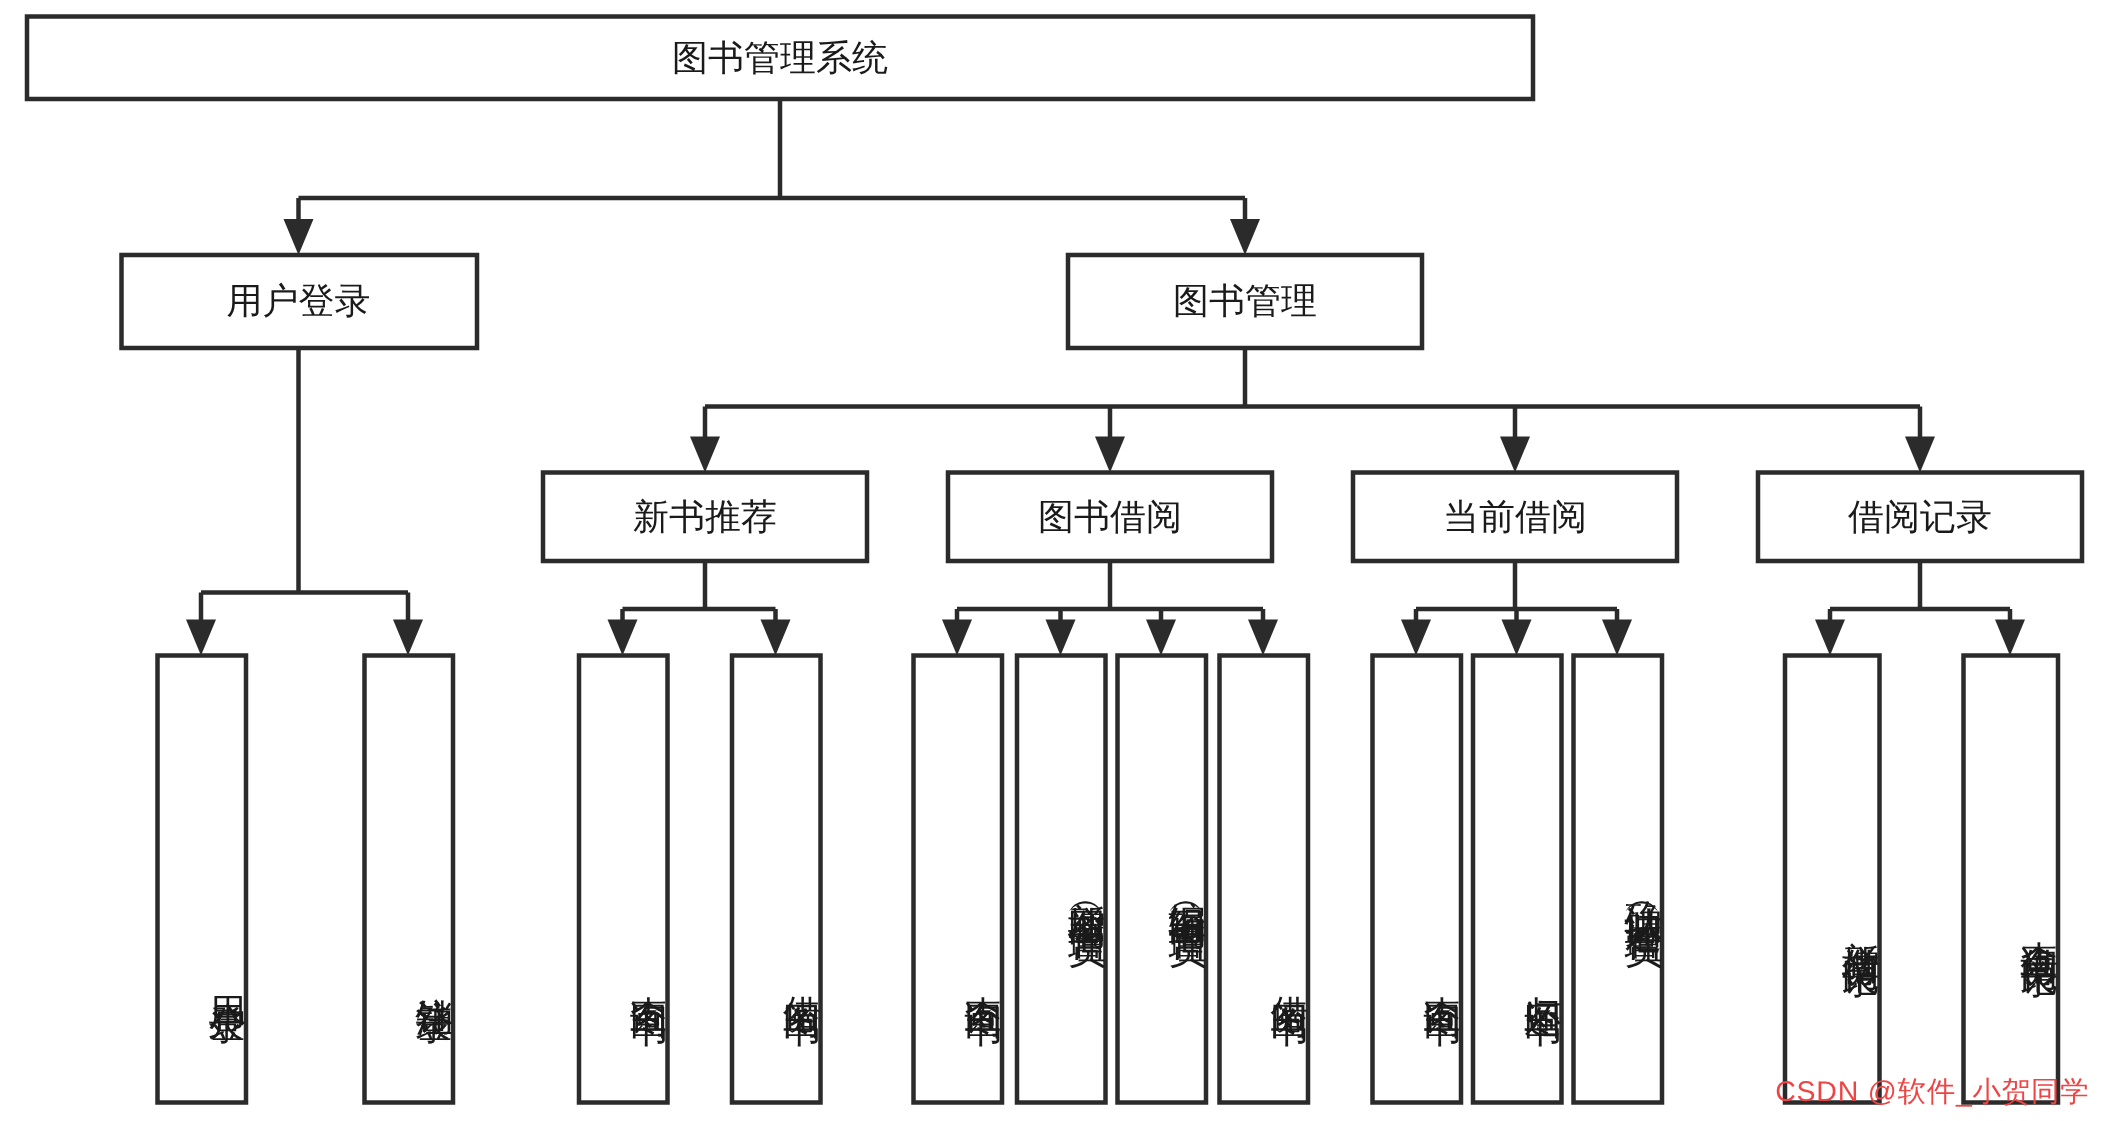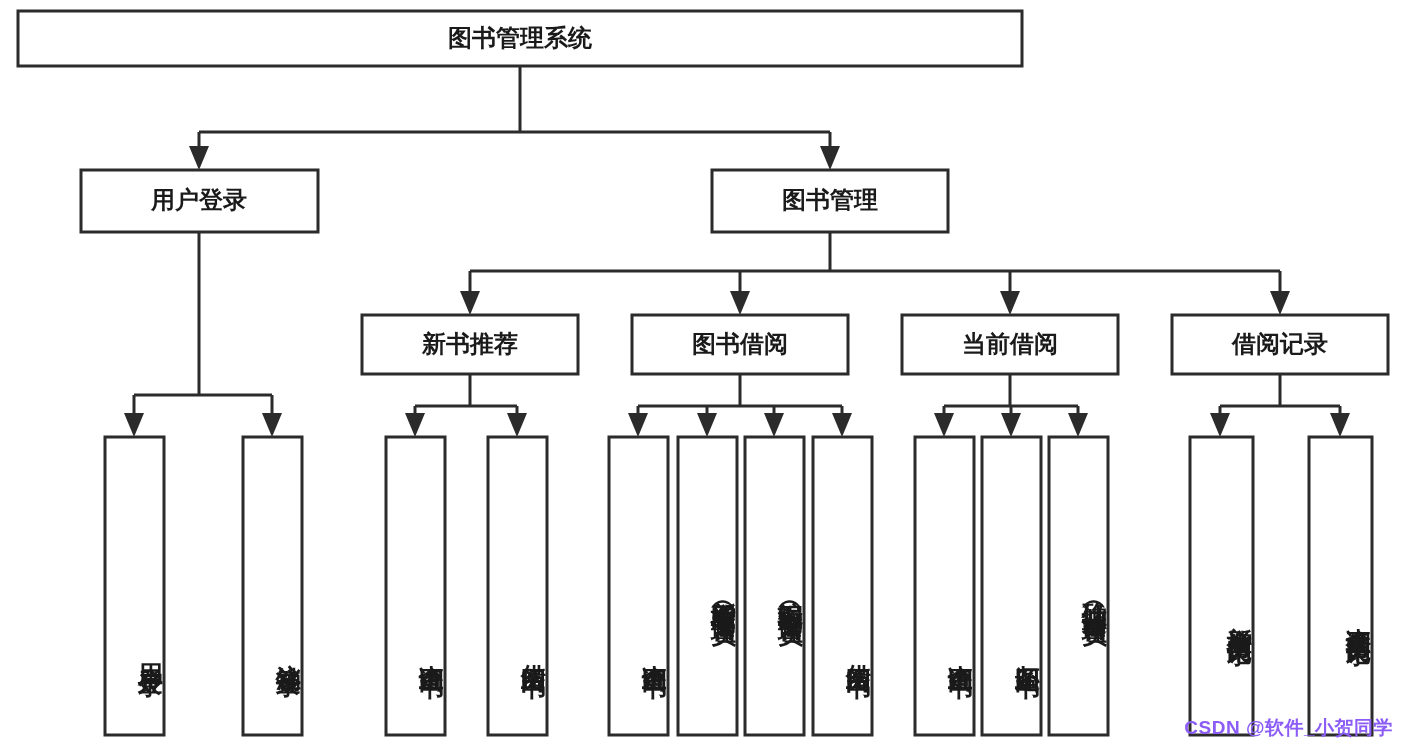--- a/index.html
+++ b/index.html
@@ -10,21 +10,20 @@
   }
   body {
     font-family: "Liberation Sans", "DejaVu Sans", sans-serif;
   }
   #diagram-root {
     position: relative;
     width: 1405px;
     height: 747px;
     background: #ffffff;
     overflow: hidden;
-    font-weight: bold;
   }
   svg#flow-svg {
     position: absolute;
     top: 0;
     left: 0;
     width: 1405px;
     height: 747px;
     display: block;
   }
   .node-box {
@@ -63,21 +62,21 @@
     letter-spacing: 3px;
     white-space: nowrap;
     pointer-events: none;
   }
   .watermark {
     position: absolute;
     right: 12px;
     bottom: 6px;
     font-family: "Liberation Sans", "DejaVu Sans", sans-serif;
     font-size: 19px;
-    color: #8b5cf6;
+    color: #ef4444;
     white-space: nowrap;
     letter-spacing: 0.5px;
   }
 </style>
 </head>
 <body>
 
 <div id="diagram-root">
 
   <svg id="flow-svg" viewBox="0 0 1405 747">

